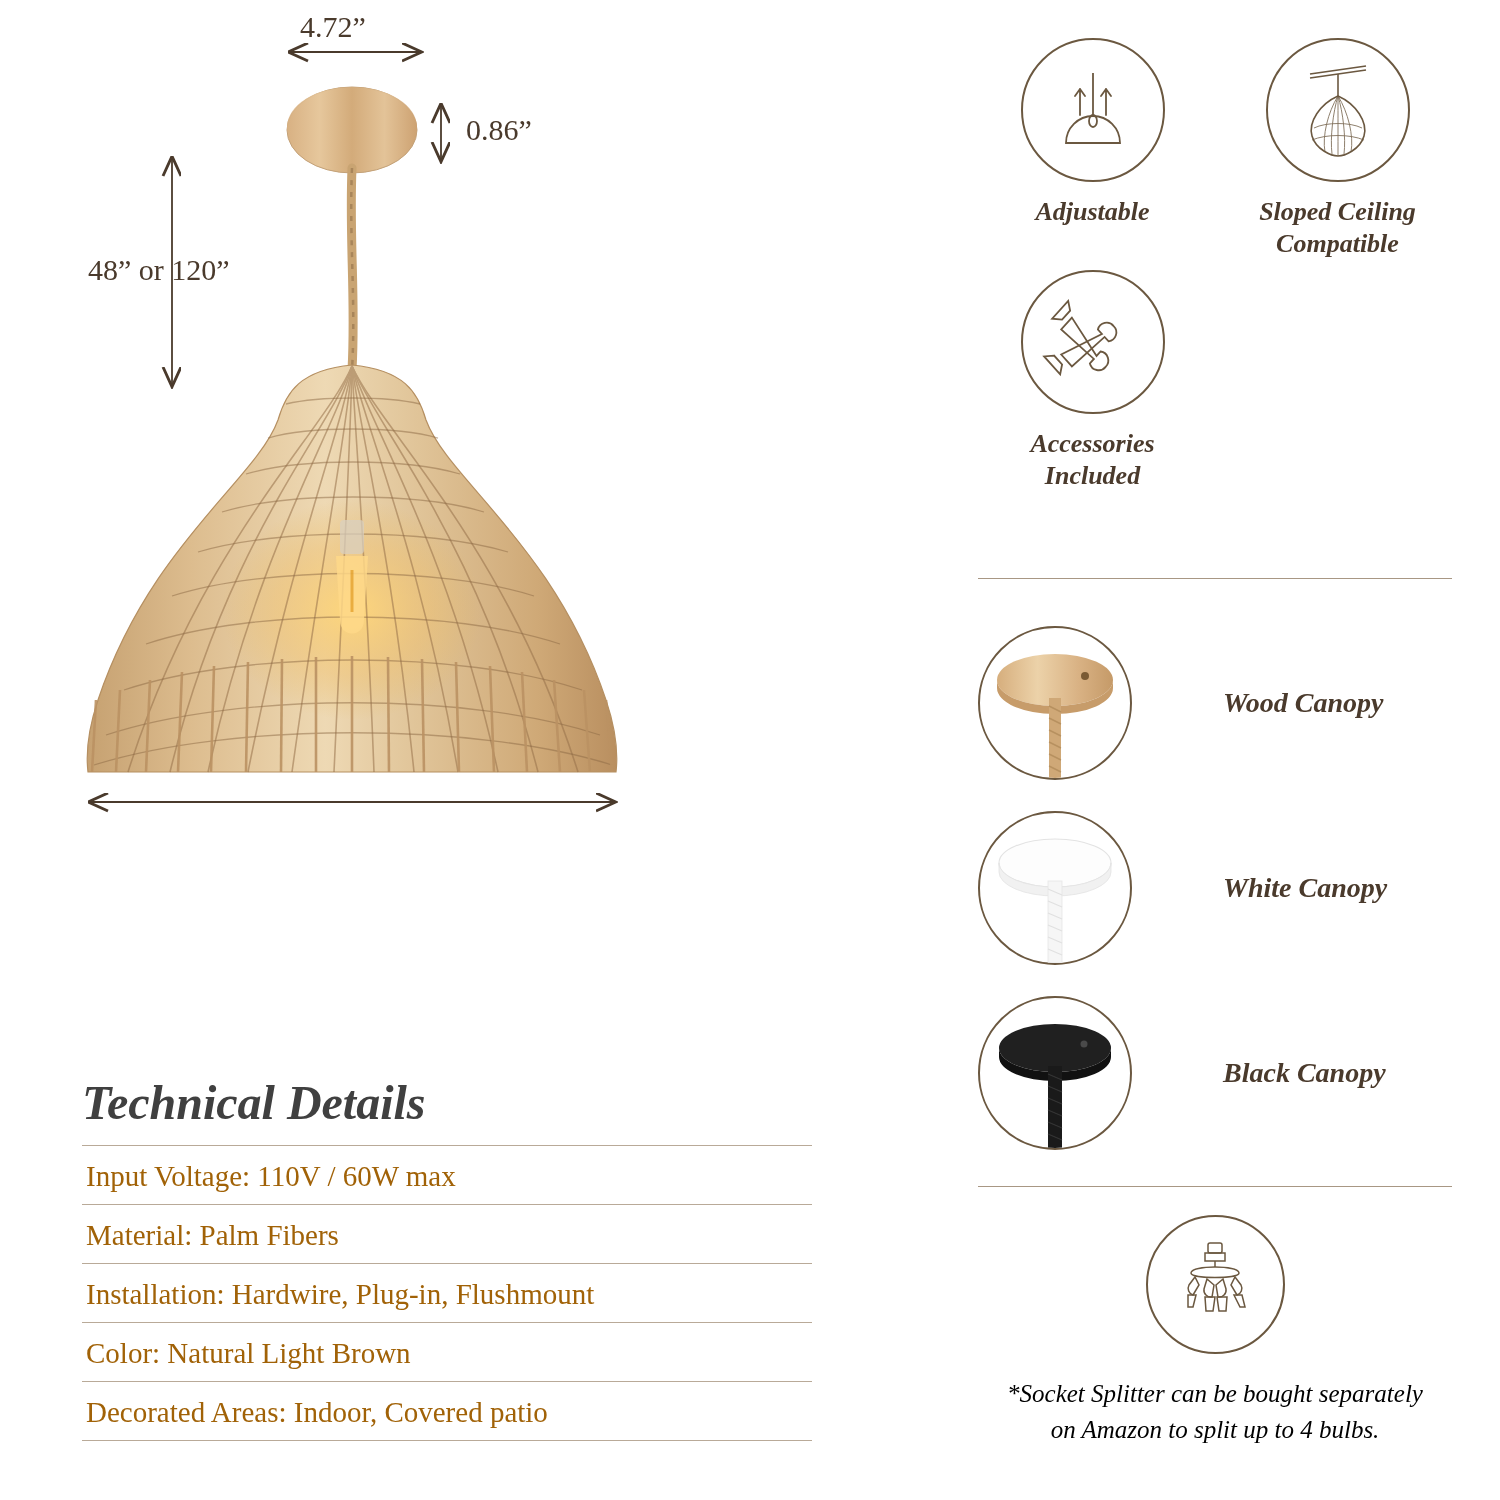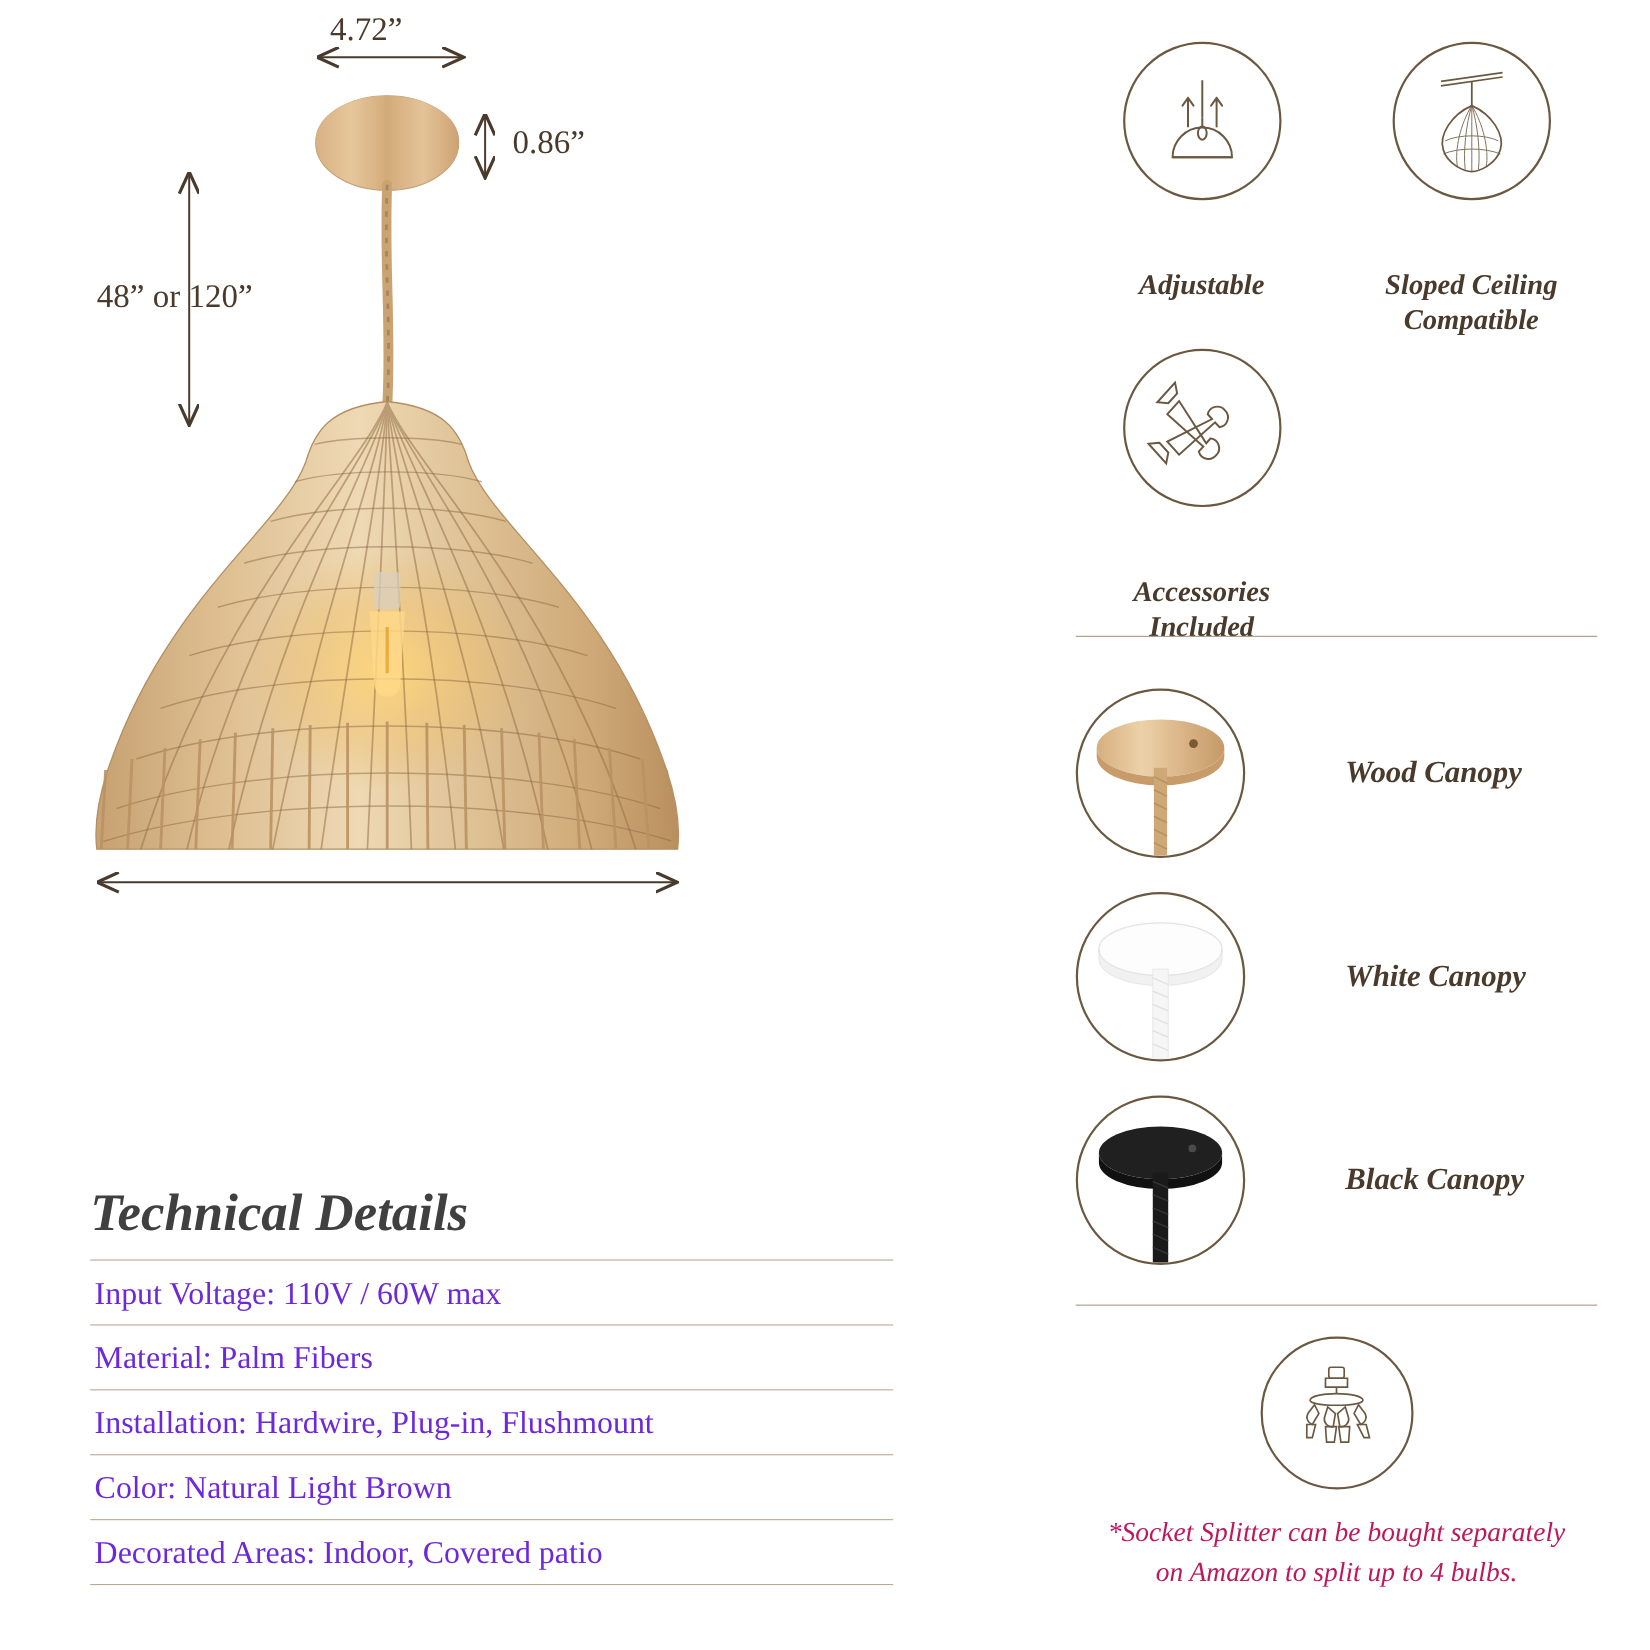--- a/index.html
+++ b/index.html
@@ -102,21 +102,21 @@
   .tech-table {
     position: absolute;
     left: 82px;
     top: 1145px;
     width: 730px;
   }
   .tech-row {
     border-bottom: 1px solid #b9aa98;
     padding: 11px 4px 9px 4px;
     font-size: 29px;
-    color: #6d28d9;
+    color: #a16207;
     line-height: 38px;
   }
   .tech-row:first-child {
     border-top: 1px solid #b9aa98;
   }
 
   
   .right-col {
     position: absolute;
     left: 930px;
@@ -131,21 +131,20 @@
     top: 38px;
     width: 490px;
     display: grid;
     grid-template-columns: 1fr 1fr;
     row-gap: 10px;
   }
   .feature {
     display: flex;
     flex-direction: column;
     align-items: center;
-    gap: 47px;
   }
   .feature .circle {
     width: 140px;
     height: 140px;
     border: 2px solid #6b5840;
     border-radius: 50%;
     display: flex;
     align-items: center;
     justify-content: center;
     background: #fff;
@@ -218,21 +217,21 @@
     align-items: center;
     justify-content: center;
   }
   .splitter-note {
     margin-top: 22px;
     width: 500px;
     text-align: center;
     font-size: 25px;
     font-style: italic;
     line-height: 36px;
-    color: #be185d;
+    color: #000000;
   }
 </style>
 </head>
 <body>
 
 <div class="page">
 
   <div class="left-col">
 
     <svg class="overlay" viewBox="0 0 930 1500">

